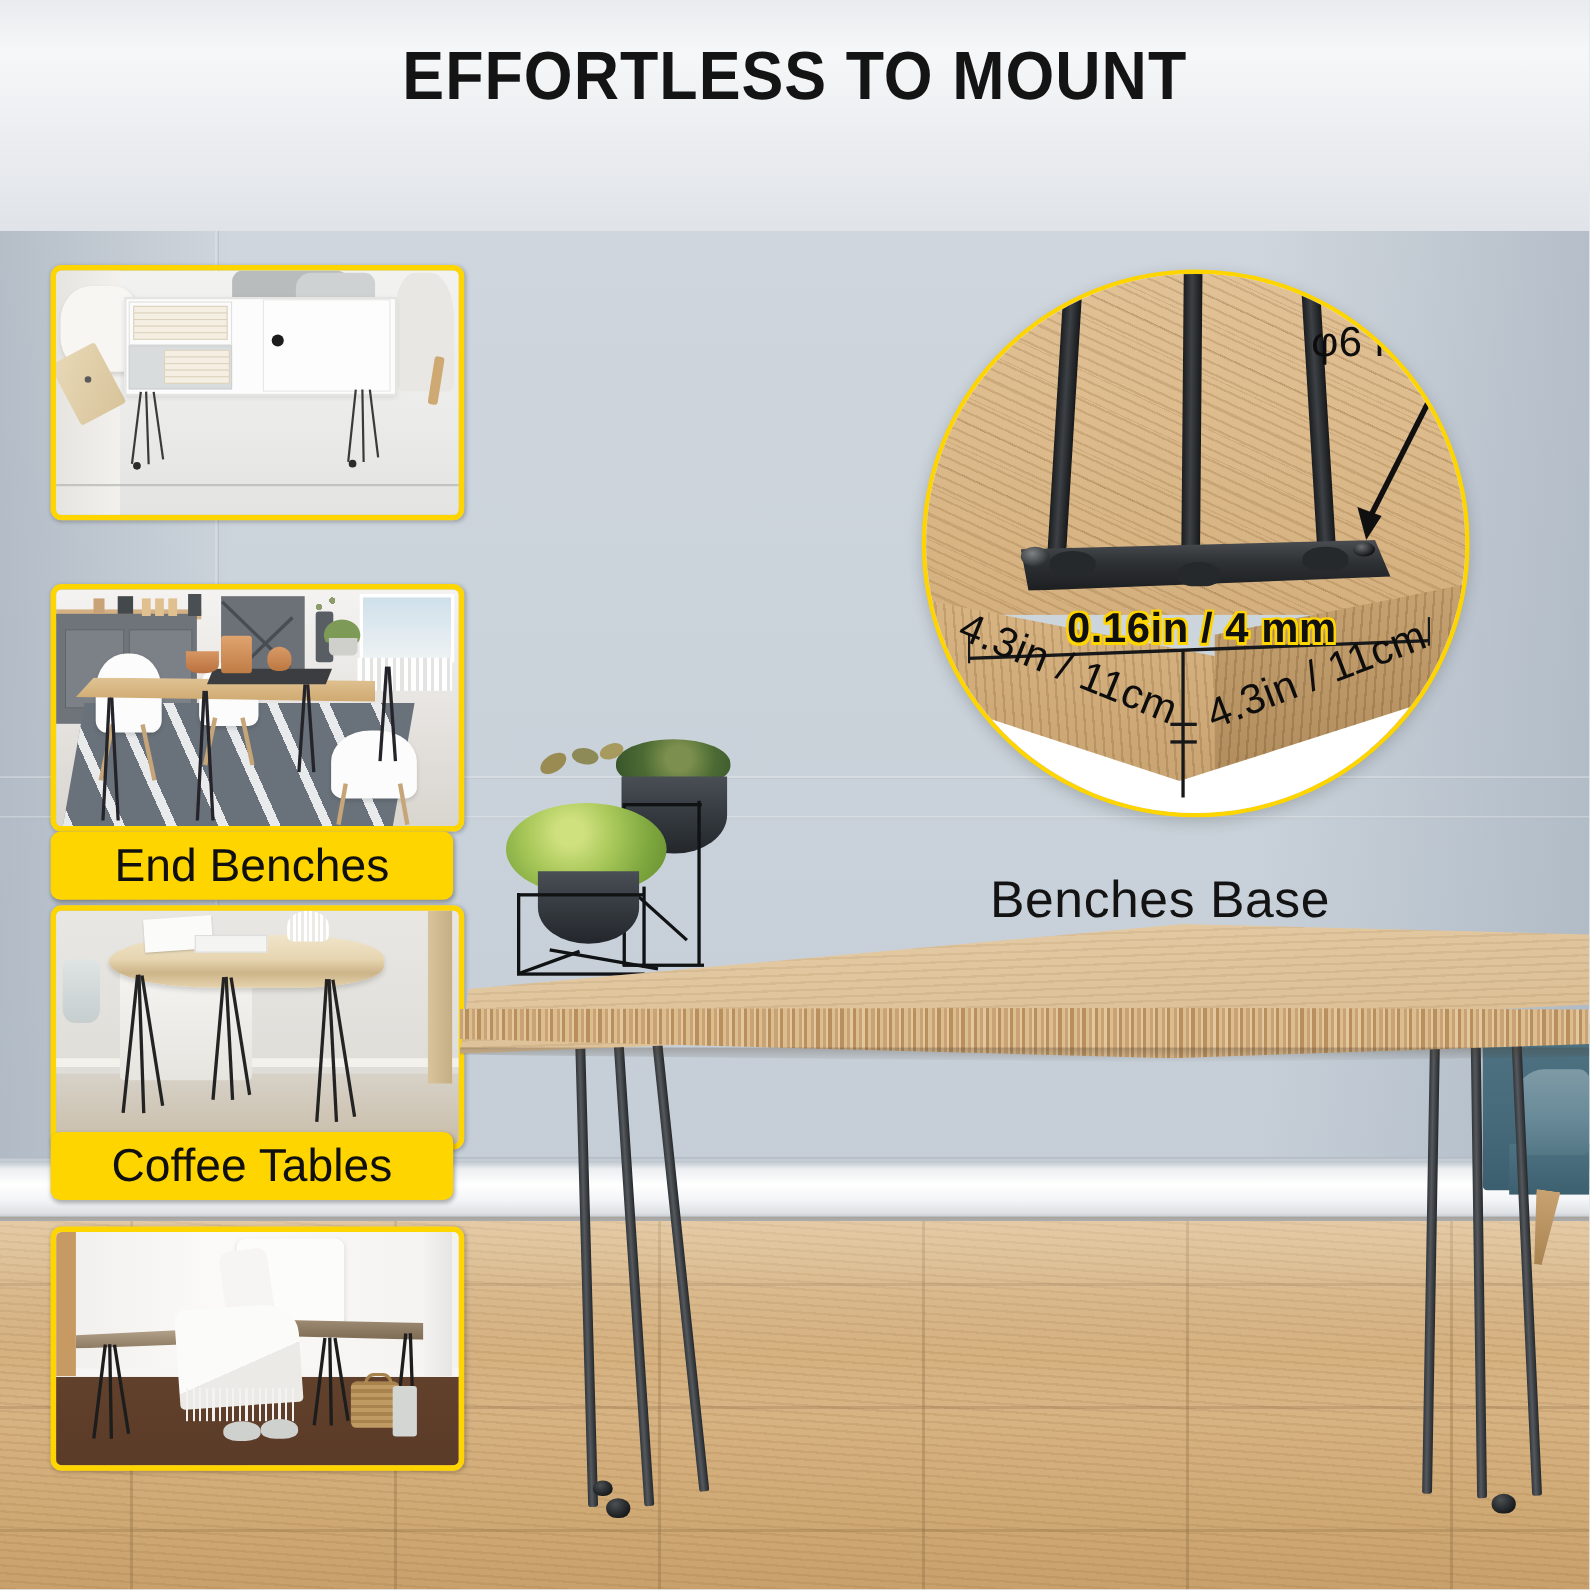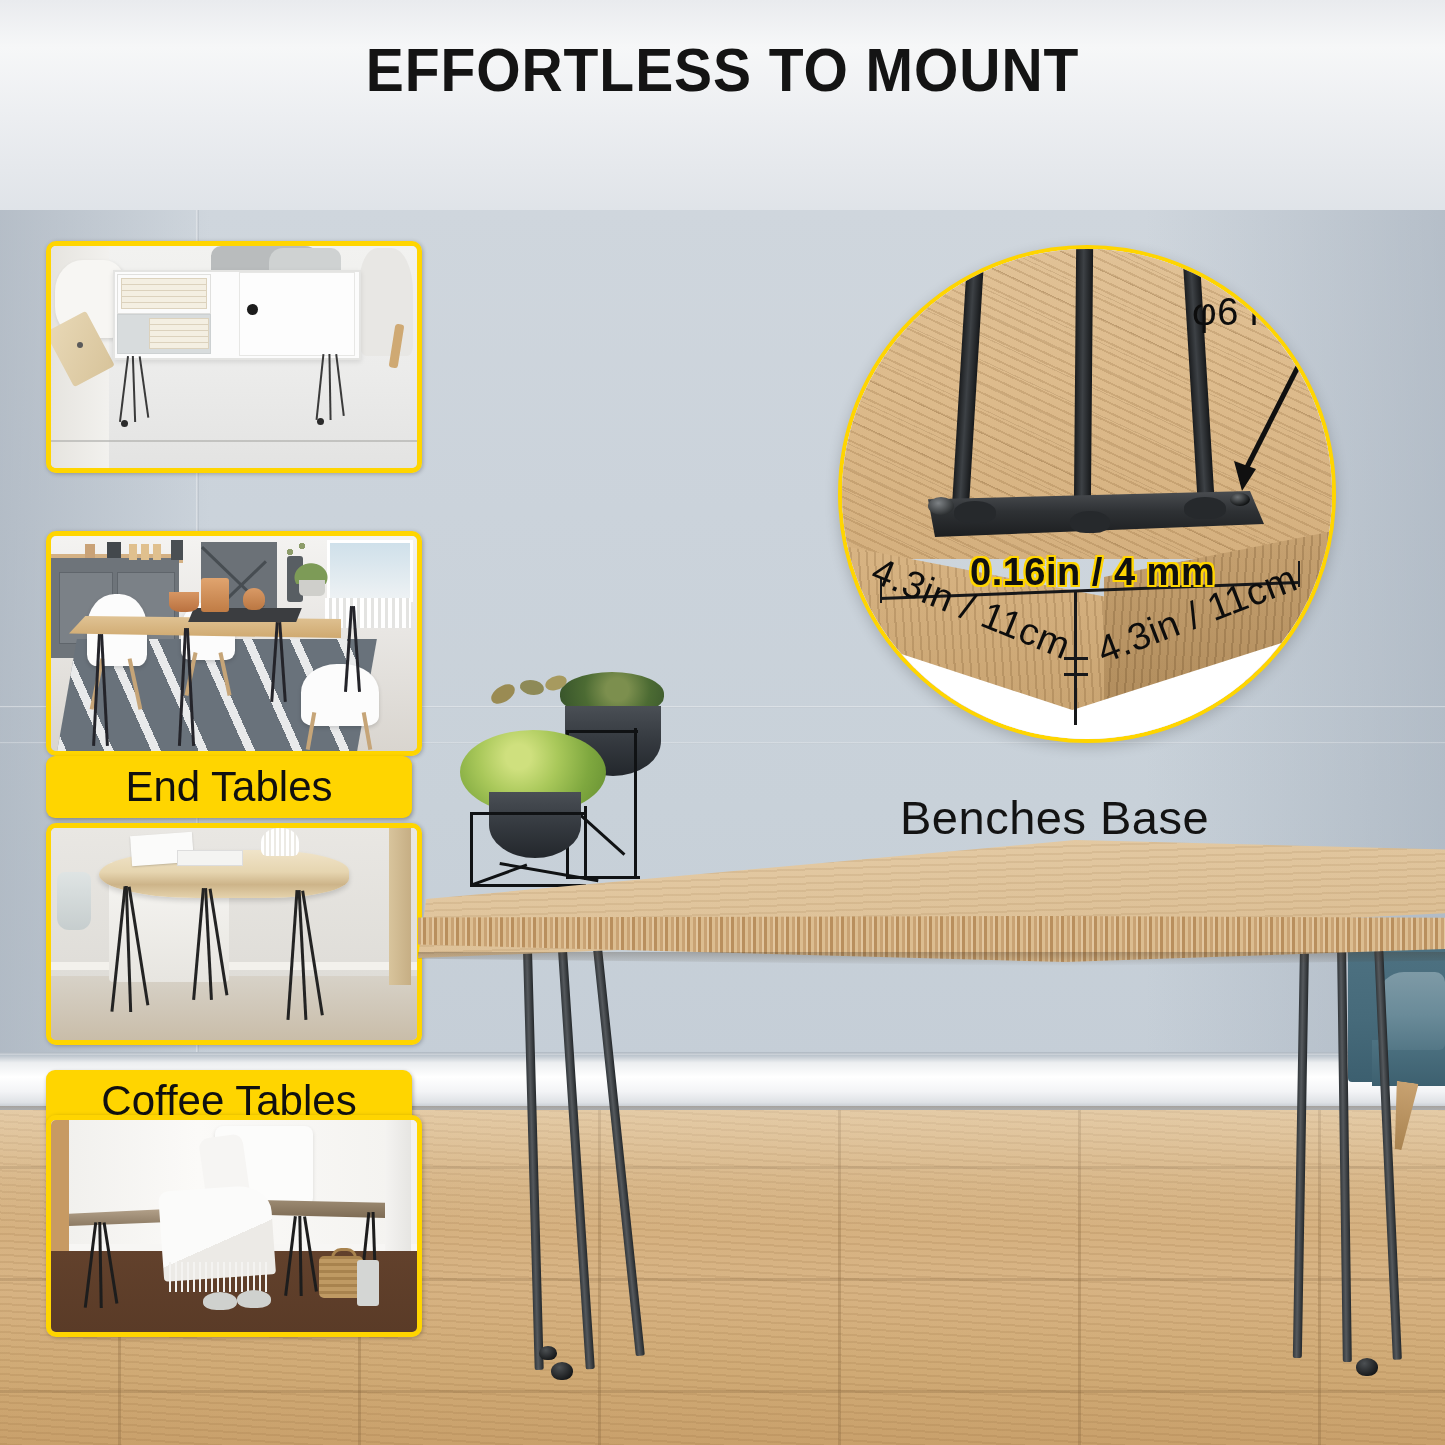--- a/index.html
+++ b/index.html
@@ -338,21 +338,21 @@
       <div class="tleg" style="left:52px;top:98px;height:112px;transform:rotate(-3deg);"></div>
       <div class="tleg" style="left:130px;top:92px;height:118px;transform:rotate(3deg);"></div>
       <div class="tleg" style="left:138px;top:92px;height:118px;transform:rotate(-3deg);"></div>
       <div class="tleg" style="left:222px;top:86px;height:80px;transform:rotate(4deg);"></div>
       <div class="tleg" style="left:230px;top:86px;height:80px;transform:rotate(-4deg);"></div>
       <div class="tleg" style="left:296px;top:70px;height:86px;transform:rotate(4deg);"></div>
       <div class="tleg" style="left:304px;top:70px;height:86px;transform:rotate(-4deg);"></div>
     </div>
   </div>
   <div class="caption" style="top:756px;">
-    <span>End Tables</span>
+    <span>End Benches</span>
   </div>
 
   <div class="thumb" id="t3">
     <div class="thumb-inner">
       <div class="sc"></div>
         <div class="wall"></div>
       <div class="bb"></div>
         <div class="jamb"></div>
       <div class="curtain"></div>
         <div class="jar"></div>
@@ -364,21 +364,21 @@
       <div class="hl" style="left:76px;top:58px;height:126px;transform:rotate(-2deg);"></div>
       <div class="hl" style="left:86px;top:58px;height:120px;transform:rotate(-9deg);"></div>
       <div class="hl" style="left:146px;top:60px;height:112px;transform:rotate(5deg);"></div>
       <div class="hl" style="left:156px;top:60px;height:112px;transform:rotate(-3deg);"></div>
       <div class="hl" style="left:166px;top:60px;height:108px;transform:rotate(-9deg);"></div>
       <div class="hl" style="left:240px;top:62px;height:130px;transform:rotate(4deg);"></div>
       <div class="hl" style="left:250px;top:62px;height:130px;transform:rotate(-3deg);"></div>
       <div class="hl" style="left:260px;top:62px;height:126px;transform:rotate(-9deg);"></div>
     </div>
   </div>
-  <div class="caption" style="top:1070px;">
+  <div class="caption" style="top:1029px;">
     <span>Coffee Tables</span>
   </div>
 
   <div class="thumb" id="t4">
     <div class="thumb-inner">
       <div class="sc"></div>
         <div class="wall"></div>
       <div class="bbd"></div>
       <div class="edge"></div>
         <div class="curtain"></div>

